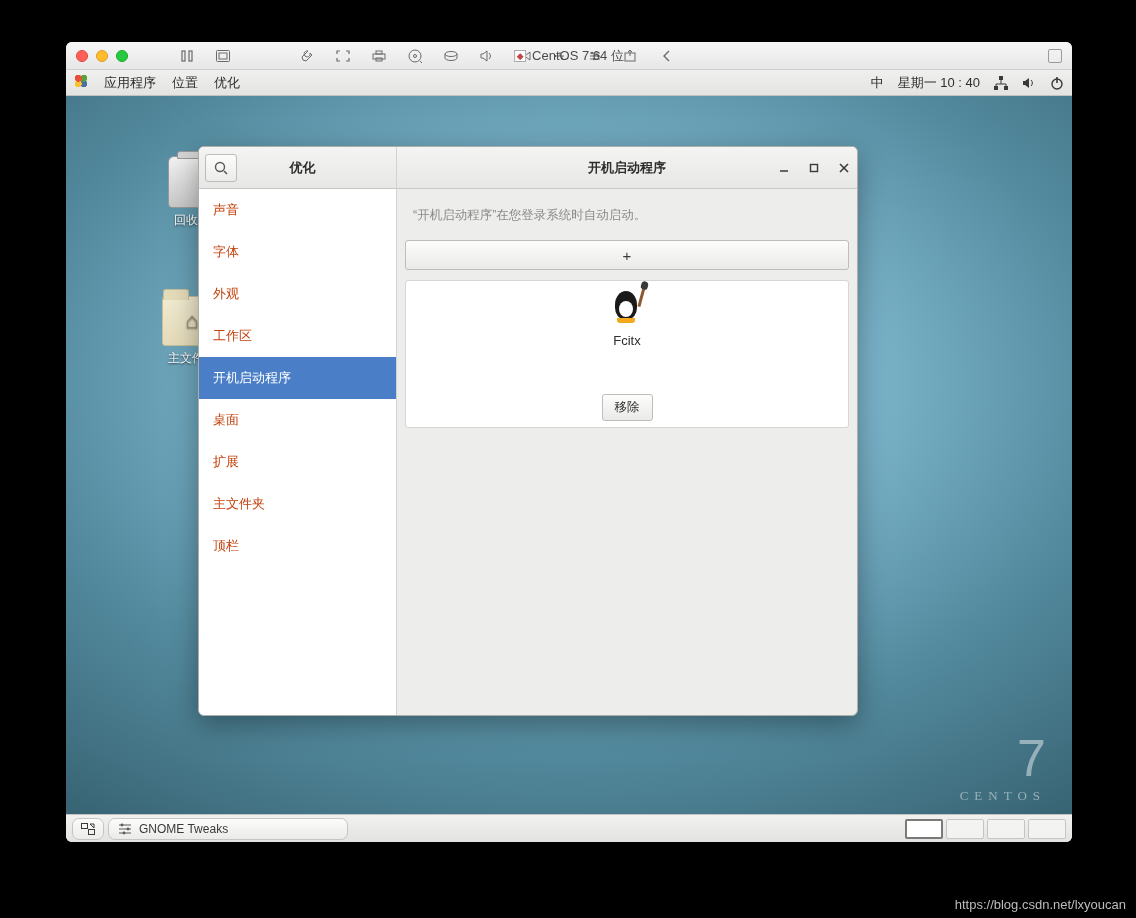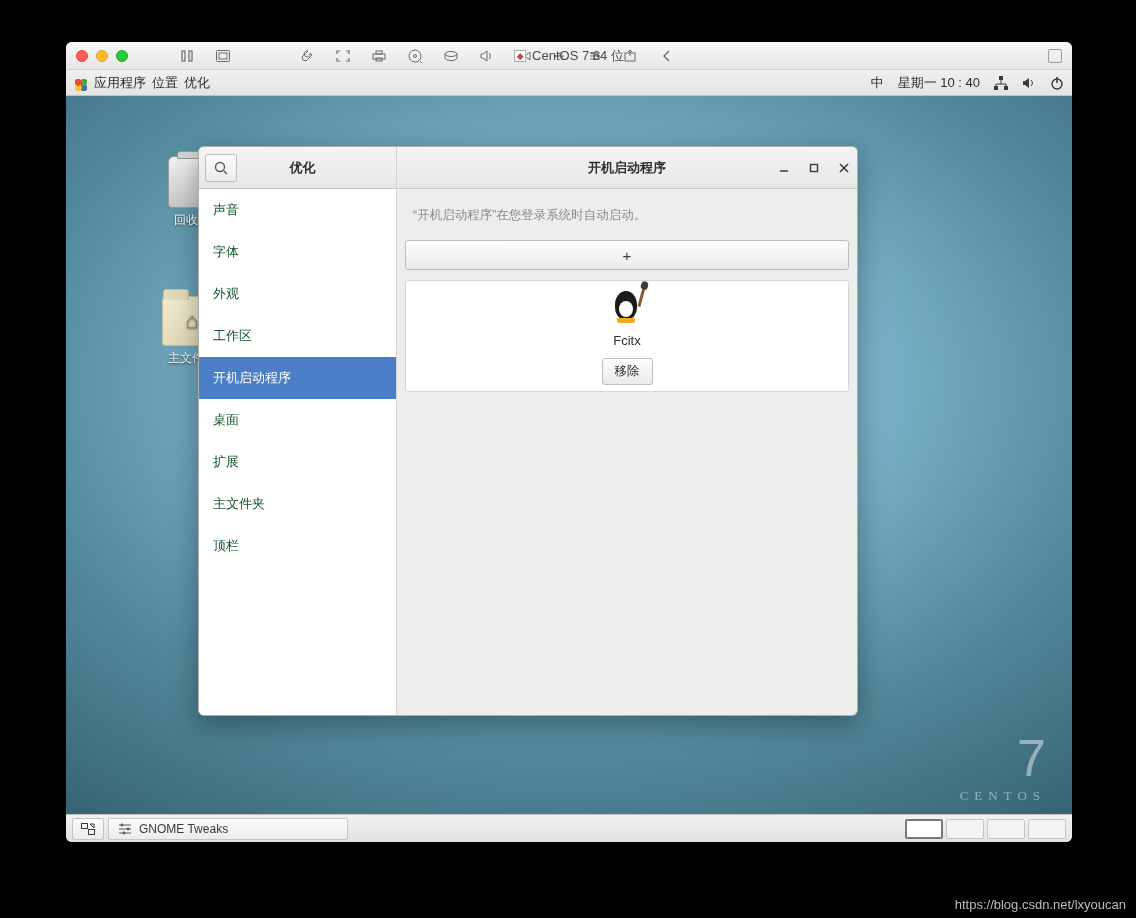--- a/index.html
+++ b/index.html
@@ -82,21 +82,21 @@
 .gnome-topbar {
   height: 26px;
   background: linear-gradient(#f0f0ee, #e3e3e1);
   border-bottom: 1px solid #c2c2c0;
   display: flex;
   align-items: center;
   padding: 0 8px;
   font-size: 13px;
   color: #2e2e2e;
 }
-.gnome-topbar .left { display: flex; align-items: flex-end; gap: 6px; }
+.gnome-topbar .left { display: flex; align-items: flex-start; gap: 16px; }
 .gnome-topbar .app-icon {
   width: 14px; height: 14px;
   background:
     radial-gradient(circle at 30% 30%, #e94e3a 0 25%, transparent 26%),
     radial-gradient(circle at 70% 30%, #5aa13a 0 25%, transparent 26%),
     radial-gradient(circle at 30% 70%, #f4c430 0 25%, transparent 26%),
     radial-gradient(circle at 70% 70%, #4a6fa5 0 25%, transparent 26%);
 }
 .gnome-topbar .right {
   margin-left: auto;
@@ -222,21 +222,21 @@
   color: #2e2e2e;
   margin-right: 32px;
 }
 .sidebar-list {
   flex: 1;
   overflow-y: auto;
 }
 .sidebar-item {
   padding: 12px 14px;
   font-size: 13px;
-  color: #14532d;
+  color: #c2410c;
   cursor: default;
 }
 .sidebar-item.selected {
   background: #4a7fc8;
   color: #fff;
 }
 
 .tweaks-main {
   flex: 1;
   display: flex;
@@ -345,38 +345,39 @@
   border-radius: 50% 50% 30% 30%;
 }
 .startup-name { flex: 1; font-size: 13px; color: #2e2e2e; }
 .remove-btn {
   padding: 4px 12px;
   background: linear-gradient(#fdfdfc, #eaeae8);
   border: 1px solid #bdbdbb;
   border-radius: 3px;
   font-size: 12.5px;
   color: #2e2e2e;
+  margin-top: 36px;
 }
 
 
 .gnome-taskbar {
   height: 28px;
   background: linear-gradient(#f1f1ef, #e3e3e1);
   border-top: 1px solid #c2c2c0;
   display: flex;
   align-items: center;
   padding: 0 6px;
   gap: 4px;
 }
 .taskbar-btn {
   height: 22px;
   padding: 0 8px;
   background: linear-gradient(#fcfcfa, #ebebe9);
   border: 1px solid #c5c5c3;
-  border-radius: 2px;
+  border-radius: 7px;
   display: flex;
   align-items: center;
   font-size: 12px;
   color: #3a3a3a;
 }
 .taskbar-btn.active {
   width: 240px;
   justify-content: flex-start;
   gap: 6px;
 }

